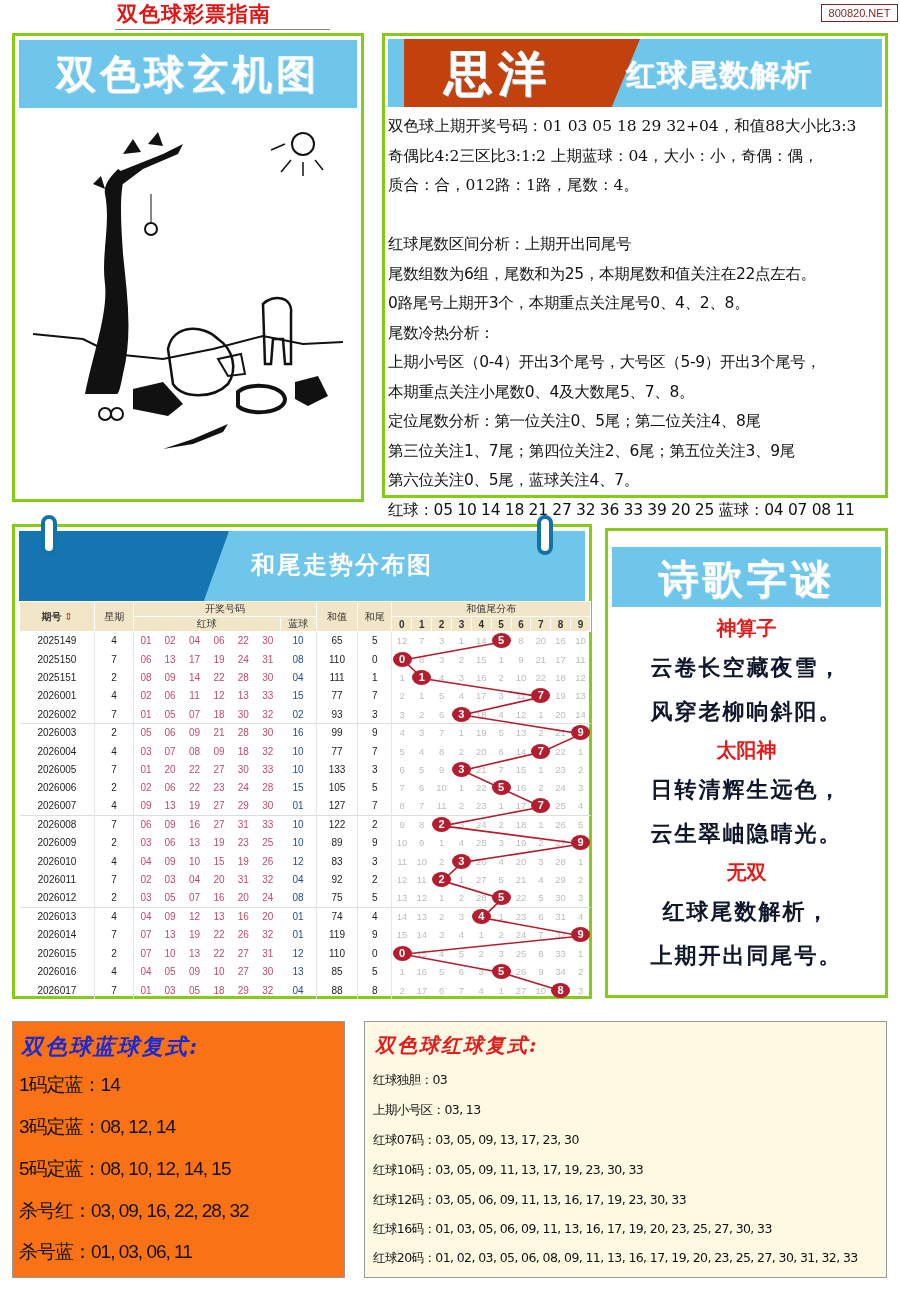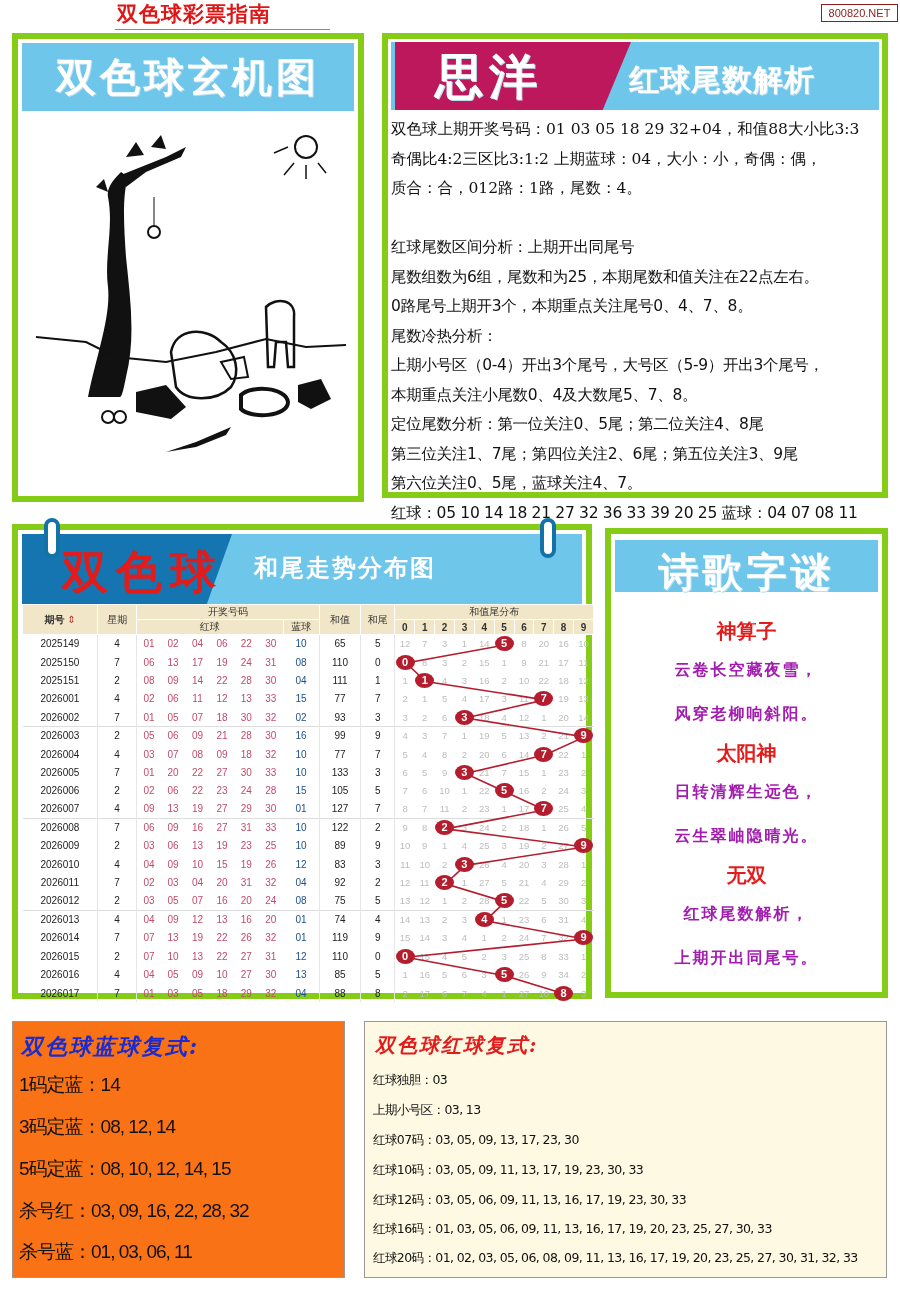--- a/index.html
+++ b/index.html
@@ -1,33 +1,33 @@
 <!DOCTYPE html>
 <html><head>
   <meta charset="utf-8">
   <style>
     * { box-sizing: border-box; margin: 0; padding: 0; }
     body { width: 900px; height: 1298px; background: #ffffff; position: relative; font-family: "DejaVu Sans", sans-serif; overflow: hidden; }
     .abs { position: absolute; }
     .site-title { left: 115px; top: 0; width: 215px; height: 30px; color: #e01515; font-weight: bold; font-size: 21px; font-family: "DejaVu Serif", serif; letter-spacing: 1px; border-bottom: 1px solid #888; line-height: 28px; padding-left: 2px;}
     .site-badge { left: 821px; top: 4px; width: 77px; height: 18px; border: 1px solid #8a1c1c; color: #8a1c1c; font-size: 11px; text-align: center; line-height: 16px; font-family: "Liberation Sans", sans-serif; }
 
-    .panel { border: 6px solid #84cc16; background: #fff; }
+    .panel { border: 3px solid #84cc16; background: #fff; }
     .banner { background: #6ec6ea; color: #fff; font-weight: bold; text-shadow: 1px 1px 0 #b8dff0; }
 
     
     #p1 { left: 12px; top: 33px; width: 352px; height: 469px; }
     #p1 .banner { position: absolute; left: 4px; top: 4px; right: 4px; height: 68px; font-size: 40px; text-align: center; line-height: 68px; letter-spacing: 4px; font-family: "DejaVu Serif", serif; }
     #p1 svg { position: absolute; left: 8px; top: 78px; }
 
     
     #p2 { left: 382px; top: 33px; width: 506px; height: 465px; }
     #p2 .banner { position: absolute; left: 3px; top: 3px; right: 3px; height: 68px; }
-    #p2 .banner-dark { position: absolute; left: 4px; top: 0; width: 236px; height: 68px; background: #be185d; clip-path: polygon(0 0, 100% 0, 88% 100%, 0 100%); color: #fff; font-size: 48px; line-height: 68px; padding-left: 40px; font-family: "DejaVu Serif", serif; letter-spacing: 6px; }
-    #p2 .banner-sub { position: absolute; left: 238px; top: 0; height: 68px; line-height: 76px; font-size: 30px; color: #fff; letter-spacing: 1px; font-family: Liberation Sans, sans-serif; }
+    #p2 .banner-dark { position: absolute; left: 16px; top: 0; width: 236px; height: 68px; background: #c2410c; clip-path: polygon(0 0, 100% 0, 88% 100%, 0 100%); color: #fff; font-size: 48px; line-height: 68px; padding-left: 40px; font-family: "DejaVu Serif", serif; letter-spacing: 6px; }
+    #p2 .banner-sub { position: absolute; left: 238px; top: 0; height: 68px; line-height: 76px; font-size: 30px; color: #fff; letter-spacing: 1px; font-family: Liberation Mono, monospace; }
     #p2 .body { position: absolute; left: 3px; top: 76px; right: 4px; font-family: "DejaVu Serif", serif; font-size: 15.5px; color: #111; line-height: 29.5px; }
     #p2 .body .line { white-space: nowrap; overflow: hidden; height: 29.5px; }
     #p2 .body .sans { font-family: "DejaVu Sans", sans-serif; font-size: 15.5px; letter-spacing: -0.3px; }
 
     
     #p3 { left: 12px; top: 524px; width: 580px; height: 475px; }
     #p3 .ring { position: absolute; width: 16px; height: 40px; border: 4px solid #1473a6; border-radius: 10px; background: #fff; top: -12px; }
     #p3 .banner-wrap { position: absolute; left: 4px; top: 4px; right: 4px; height: 70px; background: #6ec6ea; }
     #p3 .banner-dark { position: absolute; left: 0; top: 0; width: 210px; height: 70px; background: #1475b0; clip-path: polygon(0 0, 100% 0, 88% 100%, 0 100%); }
     #p3 .banner-red { position: absolute; left: 40px; top: 8px; font-size: 46px; color: #e21b1b; font-weight: bold; font-family: "DejaVu Serif", serif; letter-spacing: 8px; }
@@ -42,24 +42,24 @@
     #p3 td.redfirst { border-left: 1px solid #e6e6e6; }
     #p3 td.blue { color: #1d4f8a; width: 36px; }
     #p3 td.sum { border-left: 1px solid #e6e6e6; width: 40px; font-weight: normal; text-align: center; }
     #p3 td.tail { border-left: 1px solid #e6e6e6; border-right: 1px solid #e6e6e6; width: 34px; }
     #p3 td.om { color: #bdbdbd; width: 19.5px; font-size: 9.5px; position: relative; }
     #p3 td.hit span { display: inline-block; width: 19px; height: 15px; line-height: 15px; border-radius: 50%; background: #b31d2d; color: #fff; font-weight: bold; font-size: 11px; position: relative; z-index: 2; }
     #p3 .trend-svg { position: absolute; left: 0; top: 0; pointer-events: none; z-index: 1; }
 
     
     #p4 { left: 605px; top: 528px; width: 283px; height: 470px; }
-    #p4 .banner { position: absolute; left: 4px; top: 6px; right: 4px; height: 52px; font-size: 40px; text-align: center; line-height: 64px; letter-spacing: 4px; font-family: "DejaVu Serif", serif; }
+    #p4 .banner { position: absolute; left: 4px; top: 16px; right: 4px; height: 60px; font-size: 40px; text-align: center; line-height: 64px; letter-spacing: 4px; font-family: "DejaVu Serif", serif; }
     #p4 .poem { position: absolute; left: 0; right: 0; top: 80px; text-align: center; font-family: "DejaVu Serif", serif; }
     #p4 .ptitle { color: #e21b1b; font-size: 20px; font-weight: bold; height: 34px; line-height: 34px; }
-    #p4 .pline { color: #a21caf; font-size: 16px; font-weight: bold; height: 44px; line-height: 44px; letter-spacing: 2px; }
+    #p4 .pline { color: #0f172a; font-size: 22px; font-weight: bold; height: 44px; line-height: 44px; letter-spacing: 2px; }
 
     
     #p5 { left: 12px; top: 1021px; width: 333px; height: 257px; background: #f97316; border: 1px solid #999; }
     #p5 .title { position: absolute; left: 8px; top: 10px; color: #1a2bd0; font-size: 22px; font-style: italic; font-weight: bold; font-family: "DejaVu Serif", serif; letter-spacing: 2px; }
     #p5 .row { position: absolute; left: 6px; font-size: 19px; color: #111; font-family: Liberation Sans, sans-serif; letter-spacing: -1px; white-space: nowrap; }
 
     #p6 { left: 364px; top: 1021px; width: 523px; height: 257px; background: #fdf9e3; border: 1px solid #999; }
     #p6 .title { position: absolute; left: 10px; top: 10px; color: #e21b1b; font-size: 20px; font-style: italic; font-weight: bold; font-family: "DejaVu Serif", serif; letter-spacing: 2px; }
     #p6 .row { position: absolute; left: 8px; font-size: 12.5px; color: #111; font-family: "DejaVu Sans", sans-serif; white-space: nowrap; letter-spacing: -0.6px; }
   </style>
@@ -107,35 +107,34 @@
     <div class="banner-dark">思洋</div>
     <div class="banner-sub">红球尾数解析</div>
   </div>
   <div class="body">
     <div class="line">双色球上期开奖号码：01 03 05 18 29 32+04，和值88大小比3:3</div>
     <div class="line">奇偶比4:2三区比3:1:2 上期蓝球：04，大小：小，奇偶：偶，</div>
     <div class="line">质合：合，012路：1路，尾数：4。</div>
     <div class="line"></div>
     <div class="line sans">红球尾数区间分析：上期开出同尾号</div>
     <div class="line sans">尾数组数为6组，尾数和为25，本期尾数和值关注在22点左右。</div>
-    <div class="line sans">0路尾号上期开3个，本期重点关注尾号0、4、7、8。</div>
+    <div class="line sans">0路尾号上期开3个，本期重点关注尾号0、4、2、8。</div>
     <div class="line sans">尾数冷热分析：</div>
     <div class="line sans">上期小号区（0-4）开出3个尾号，大号区（5-9）开出3个尾号，</div>
     <div class="line sans">本期重点关注小尾数0、4及大数尾5、7、8。</div>
     <div class="line sans">定位尾数分析：第一位关注0、5尾；第二位关注4、8尾</div>
     <div class="line sans">第三位关注1、7尾；第四位关注2、6尾；第五位关注3、9尾</div>
     <div class="line sans">第六位关注0、5尾，蓝球关注4、7。</div>
     <div class="line sans">红球：05 10 14 18 21 27 32 36 33 39 20 25 蓝球：04 07 08 11</div>
   </div>
 </div>
 
 <div class="abs panel" id="p3">
   <div class="banner-wrap">
     <div class="banner-dark"></div>
-    <div class="banner-red">双色球</div>
     <div class="banner-sub">和尾走势分布图</div>
   </div>
   <div class="ring" style="left:26px;"></div>
   <div class="ring" style="left:522px;"></div>
   <table>
     <thead>
       <tr>
         <th rowspan="2"><b>期号</b> <span style="color:#c03030">⇕</span></th>
         <th rowspan="2">星期</th>
         <th colspan="7">开奖号码</th>

